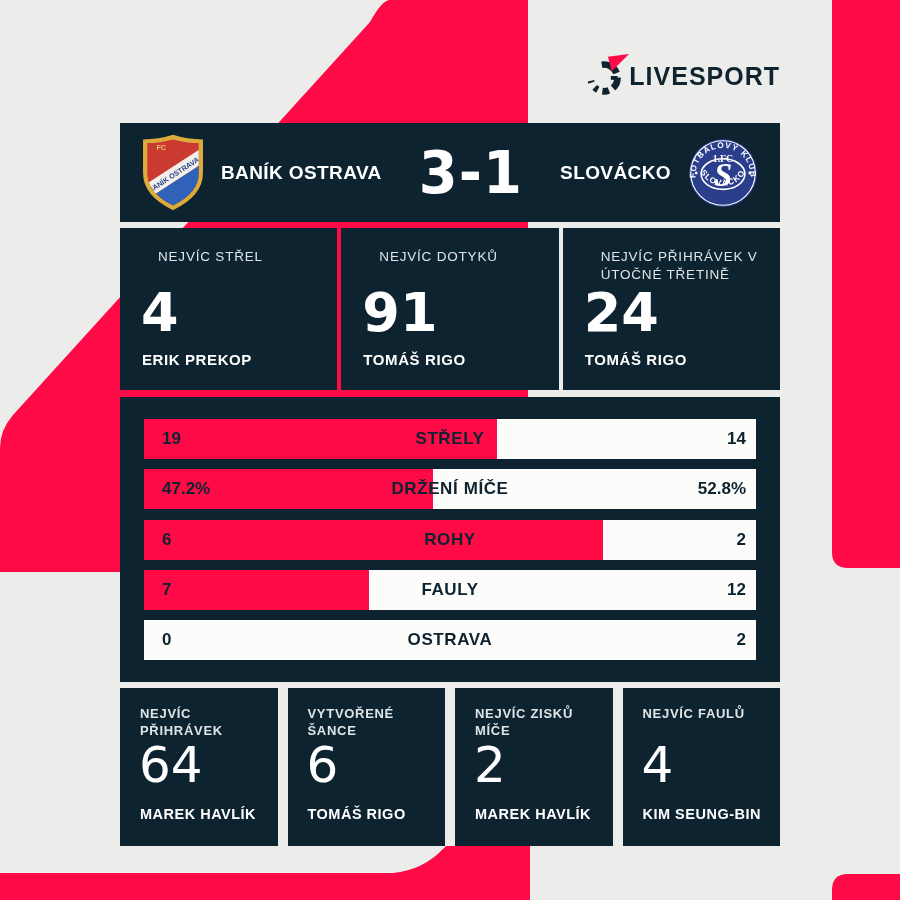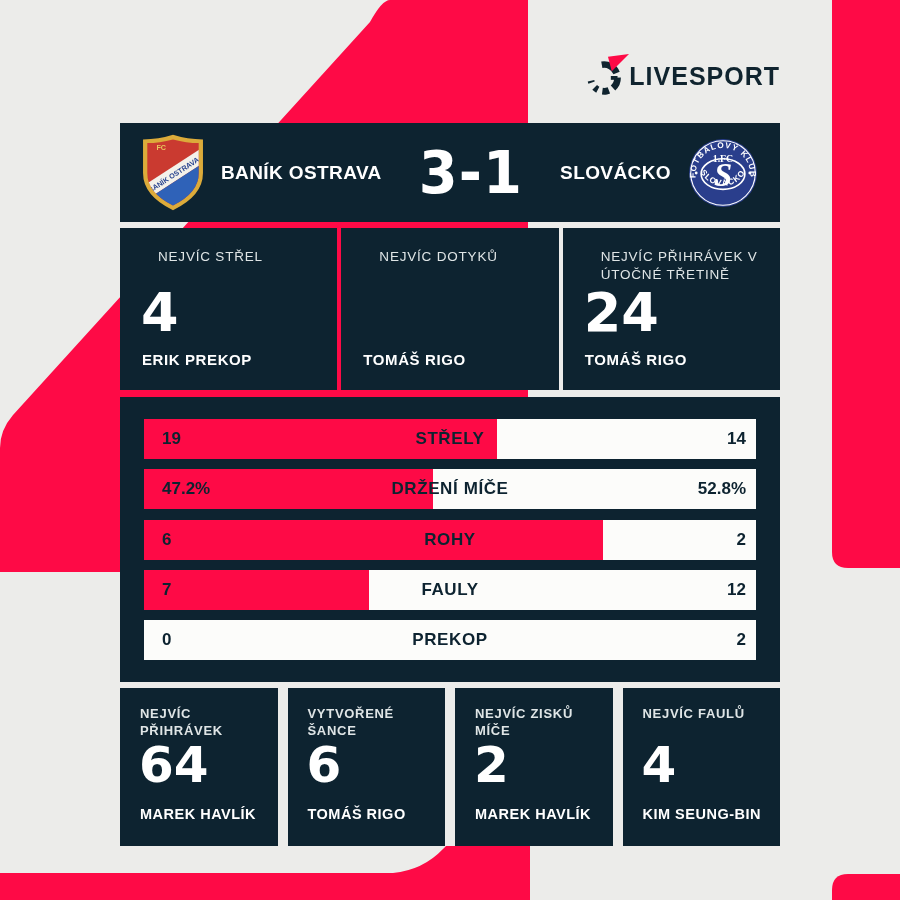--- a/index.html
+++ b/index.html
@@ -45,21 +45,21 @@
            font-size:17px;font-weight:bold;}
   .bar-val.left{left:18px;text-align:center;}
   .bar-val.right{right:10px;}
 
   
   .playerrow{position:absolute;left:120px;top:688px;width:660px;height:158px;display:grid;
              grid-template-columns:1fr 1fr 1fr 1fr;gap:10px;}
   .playerbox{background:#0d2330;position:relative;}
   .pb-label{position:absolute;left:20px;top:18px;right:10px;color:#dfe5e6;font-size:13px;
             font-weight:bold;letter-spacing:.7px;line-height:1.3;}
-  .pb-num{position:absolute;left:19px;top:52px;color:#fff;font-size:50px;font-weight:700;
+  .pb-num{position:absolute;left:19px;top:52px;color:#fff;font-size:50px;font-weight:400;
           font-family:"DejaVu Sans",sans-serif;line-height:1;}
   .pb-player{position:absolute;left:20px;bottom:24px;color:#fff;font-size:14.5px;
              font-weight:bold;letter-spacing:.5px;white-space:nowrap;}
 </style>
 </head>
 <body>
 
 <div id="canvas">
 
   <svg id="bgshapes" viewBox="0 0 900 900">
@@ -121,20 +121,21 @@
   </div>
 
   <div class="statrow">
     <div class="statbox">
       <div class="stat-label">NEJVÍC STŘEL</div>
       <div class="stat-num">4</div>
       <div class="stat-player">ERIK PREKOP</div>
     </div>
     <div class="statbox">
       <div class="stat-label">NEJVÍC DOTYKŮ</div>
+      <div class="stat-num">91</div>
       <div class="stat-player">TOMÁŠ RIGO</div>
     </div>
     <div class="statbox">
       <div class="stat-label">NEJVÍC PŘIHRÁVEK V ÚTOČNÉ TŘETINĚ</div>
       <div class="stat-num">24</div>
       <div class="stat-player">TOMÁŠ RIGO</div>
     </div>
   </div>
 
   <div class="navy-box barsbox">
@@ -157,21 +158,21 @@
       <div class="bar-val right">2</div>
     </div>
     <div class="bar-row">
       <div class="bar-fill" style="width: 36.8%;"></div>
       <div class="bar-label">FAULY</div>
       <div class="bar-val left">7</div>
       <div class="bar-val right">12</div>
     </div>
     <div class="bar-row">
       <div class="bar-fill" style="width: 0%;"></div>
-      <div class="bar-label">PREKOP</div>
+      <div class="bar-label">OSTRAVA</div>
       <div class="bar-val left">0</div>
       <div class="bar-val right">2</div>
     </div>
   </div>
 
   <div class="playerrow">
     <div class="playerbox">
       <div class="pb-label">NEJVÍC PŘIHRÁVEK</div>
       <div class="pb-num">64</div>
       <div class="pb-player">MAREK HAVLÍK</div>

